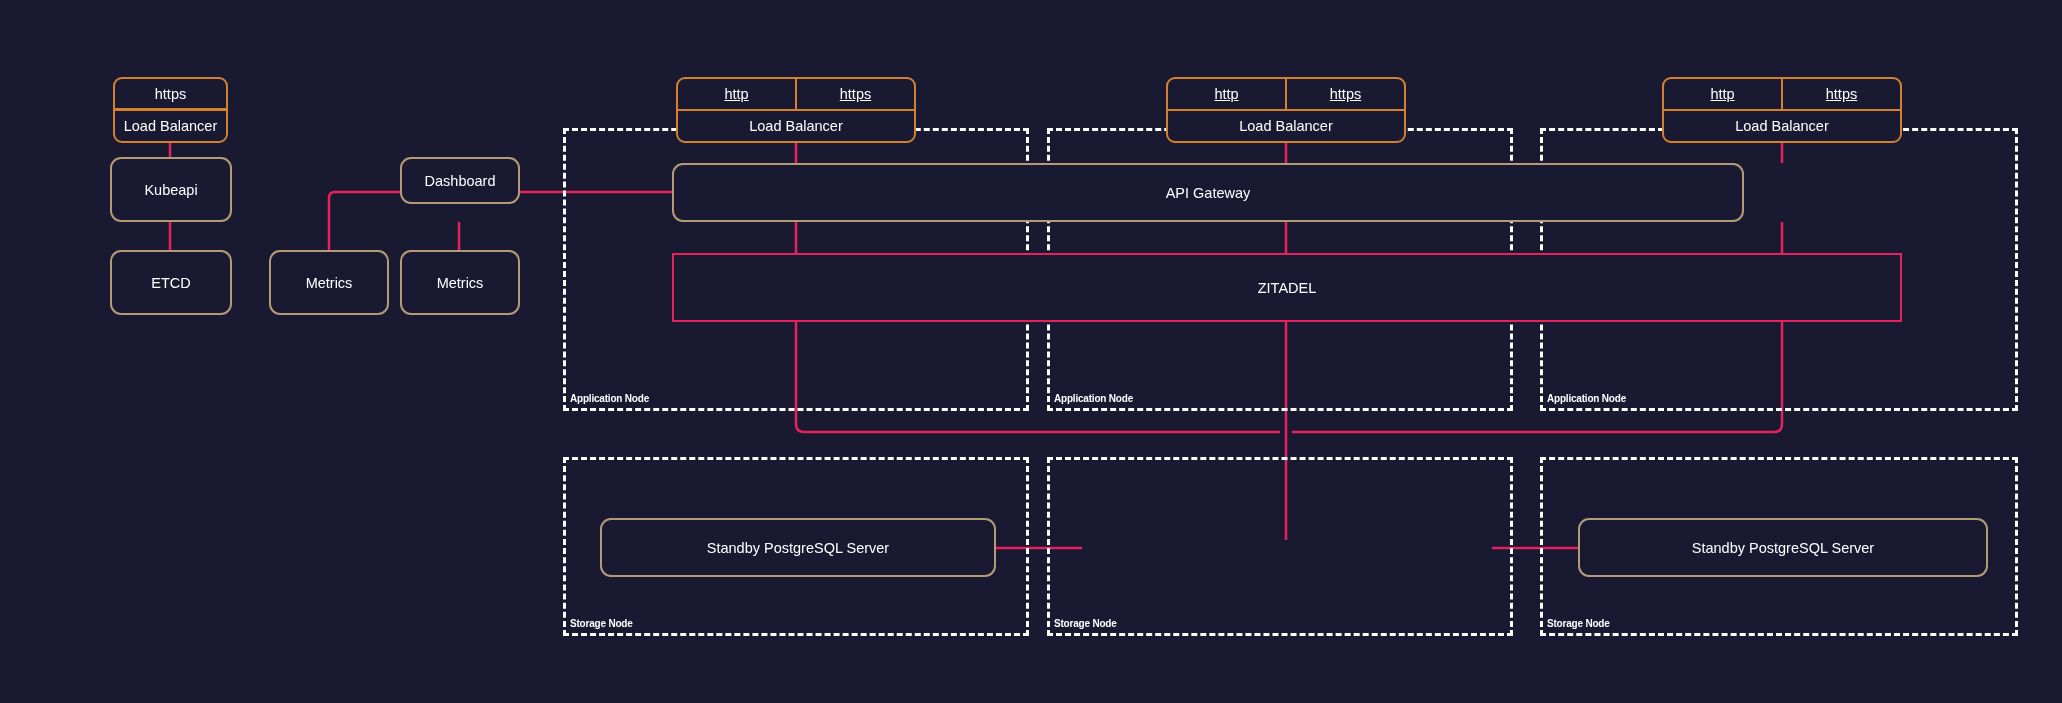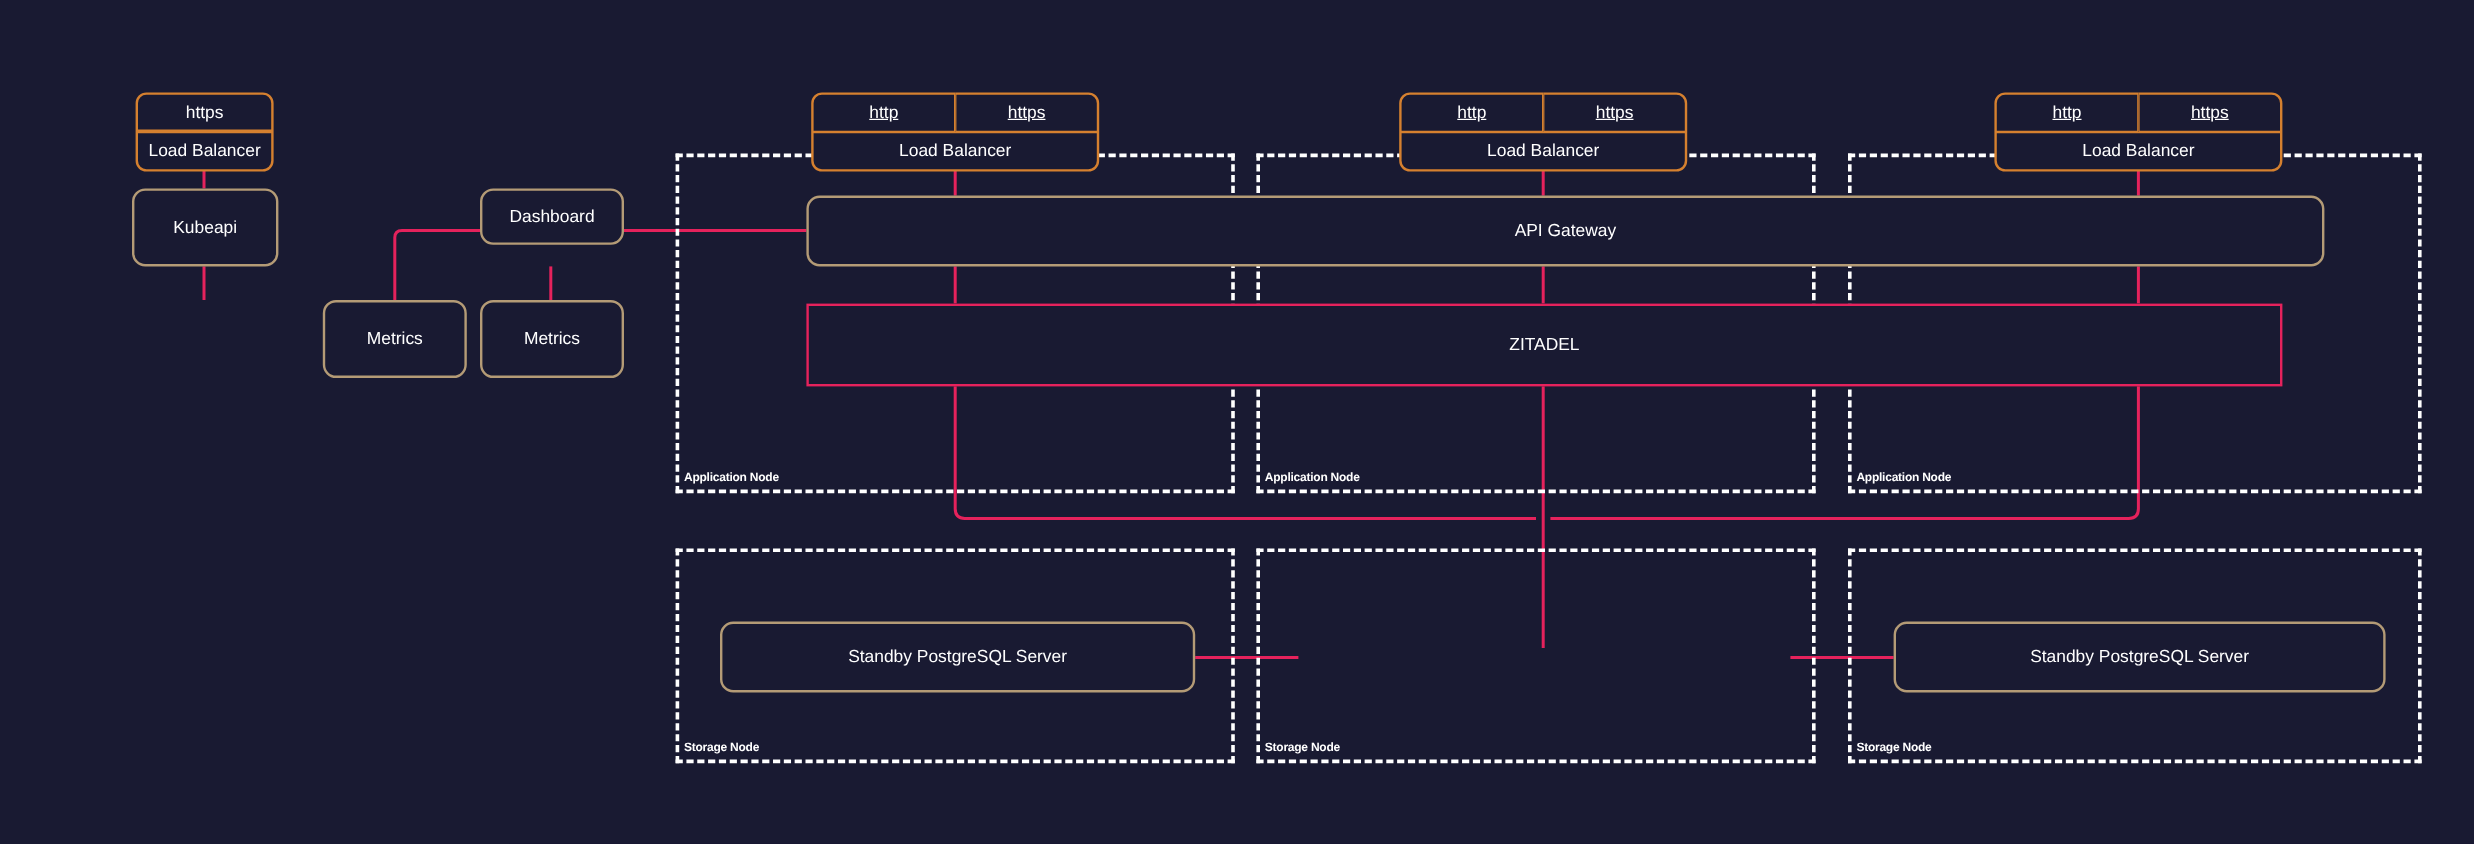--- a/index.html
+++ b/index.html
@@ -159,20 +159,23 @@
     <span>https</span>
   </div>
   <div class="node orange-lb" style="left:113px; top:110px; width:115px; height:33px;">
     <span>Load Balancer</span>
   </div>
 
   <div class="node tan" style="left:110px; top:157px; width:122px; height:65px;">
     <span>Kubeapi</span>
   </div>
 
+  <div class="node tan" style="left:110px; top:250px; width:122px; height:65px;">
+    <span>ETCD</span>
+  </div>
 
   <div class="node tan" style="left:400px; top:157px; width:120px; height:47px;">
     <span>Dashboard</span>
   </div>
 
   <div class="node tan" style="left:269px; top:250px; width:120px; height:65px;">
     <span>Metrics</span>
   </div>
 
   <div class="node tan" style="left:400px; top:250px; width:120px; height:65px;">
@@ -202,21 +205,21 @@
   <div class="node orange-tab orange-tab-l" style="left:1662px; top:77px; width:120px; height:33px;">
     <span>http</span>
   </div>
   <div class="node orange-tab orange-tab-r" style="left:1782px; top:77px; width:120px; height:33px;">
     <span>https</span>
   </div>
   <div class="node orange-lb" style="left:1662px; top:110px; width:240px; height:33px;">
     <span>Load Balancer</span>
   </div>
 
-  <div class="node tan" style="left:672px; top:163px; width:1265px; height:59px;">
+  <div class="node tan" style="left:672px; top:163px; width:1072px; height:59px;">
     <span>API Gateway</span>
   </div>
 
   <div class="node crimson" style="left:672px; top:253px; width:1230px; height:69px;">
     <span>ZITADEL</span>
   </div>
 
   <div class="node tan" style="left:600px; top:518px; width:396px; height:59px;">
     <span>Standby PostgreSQL Server</span>
   </div>

